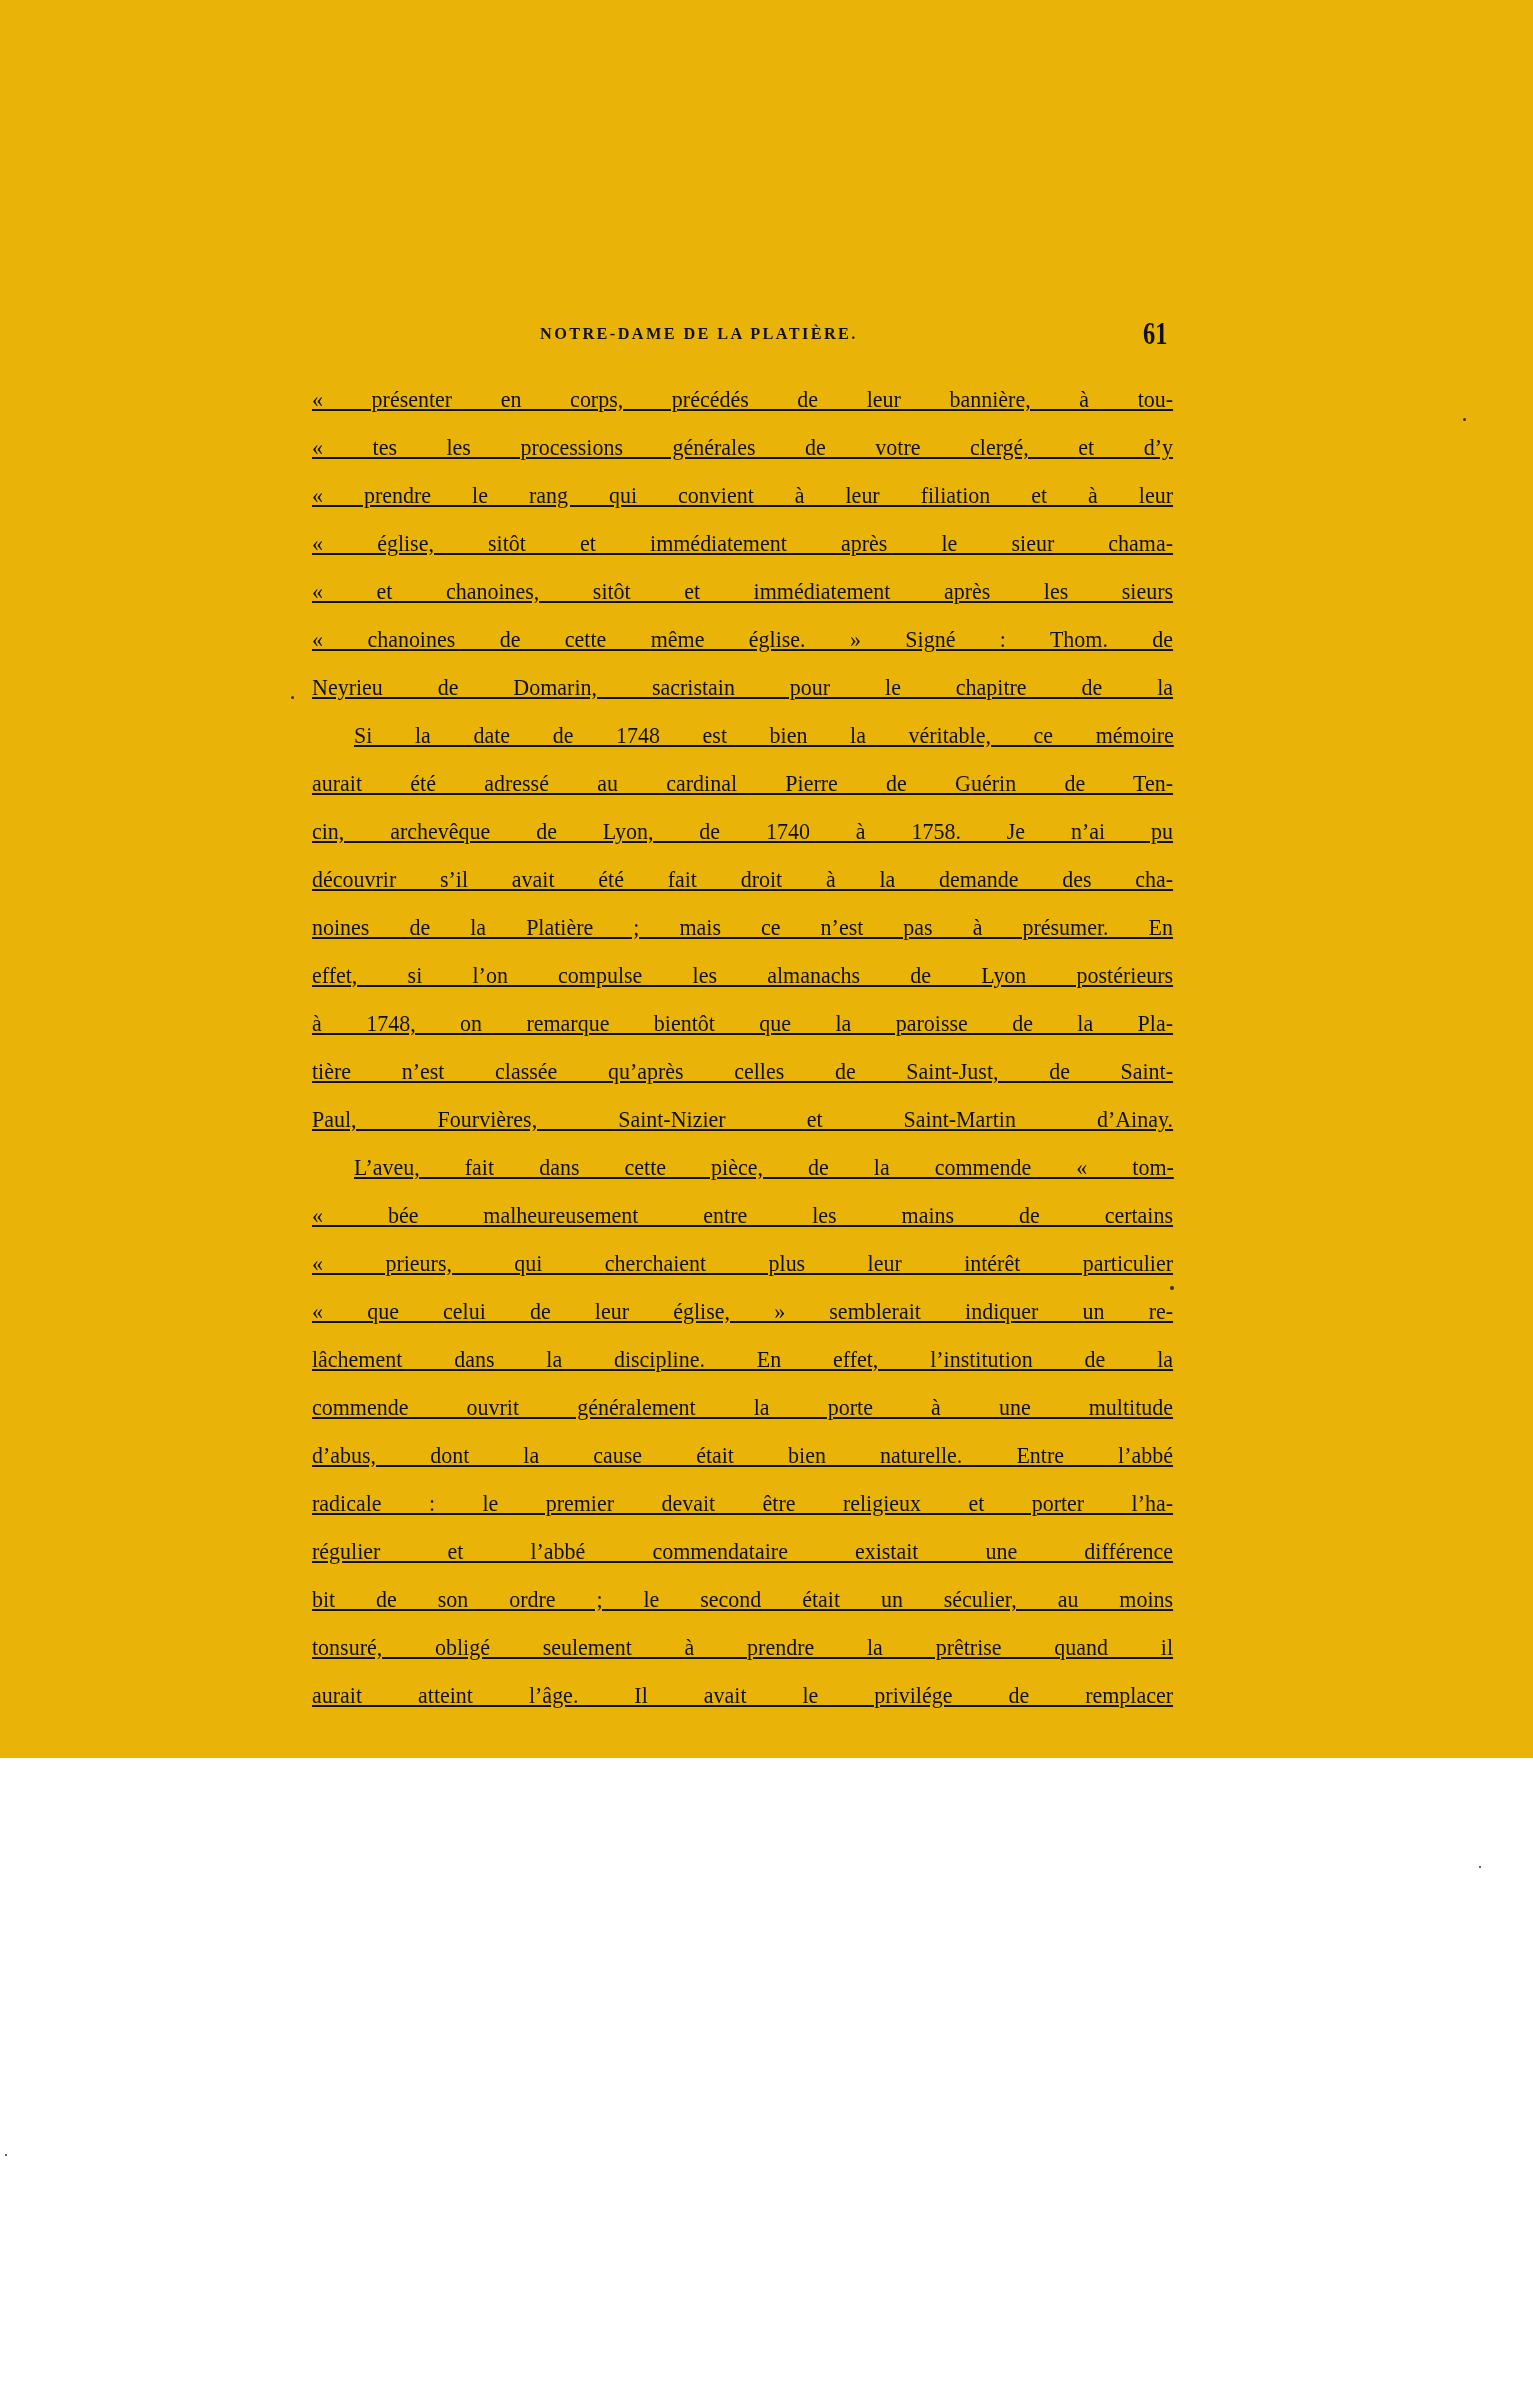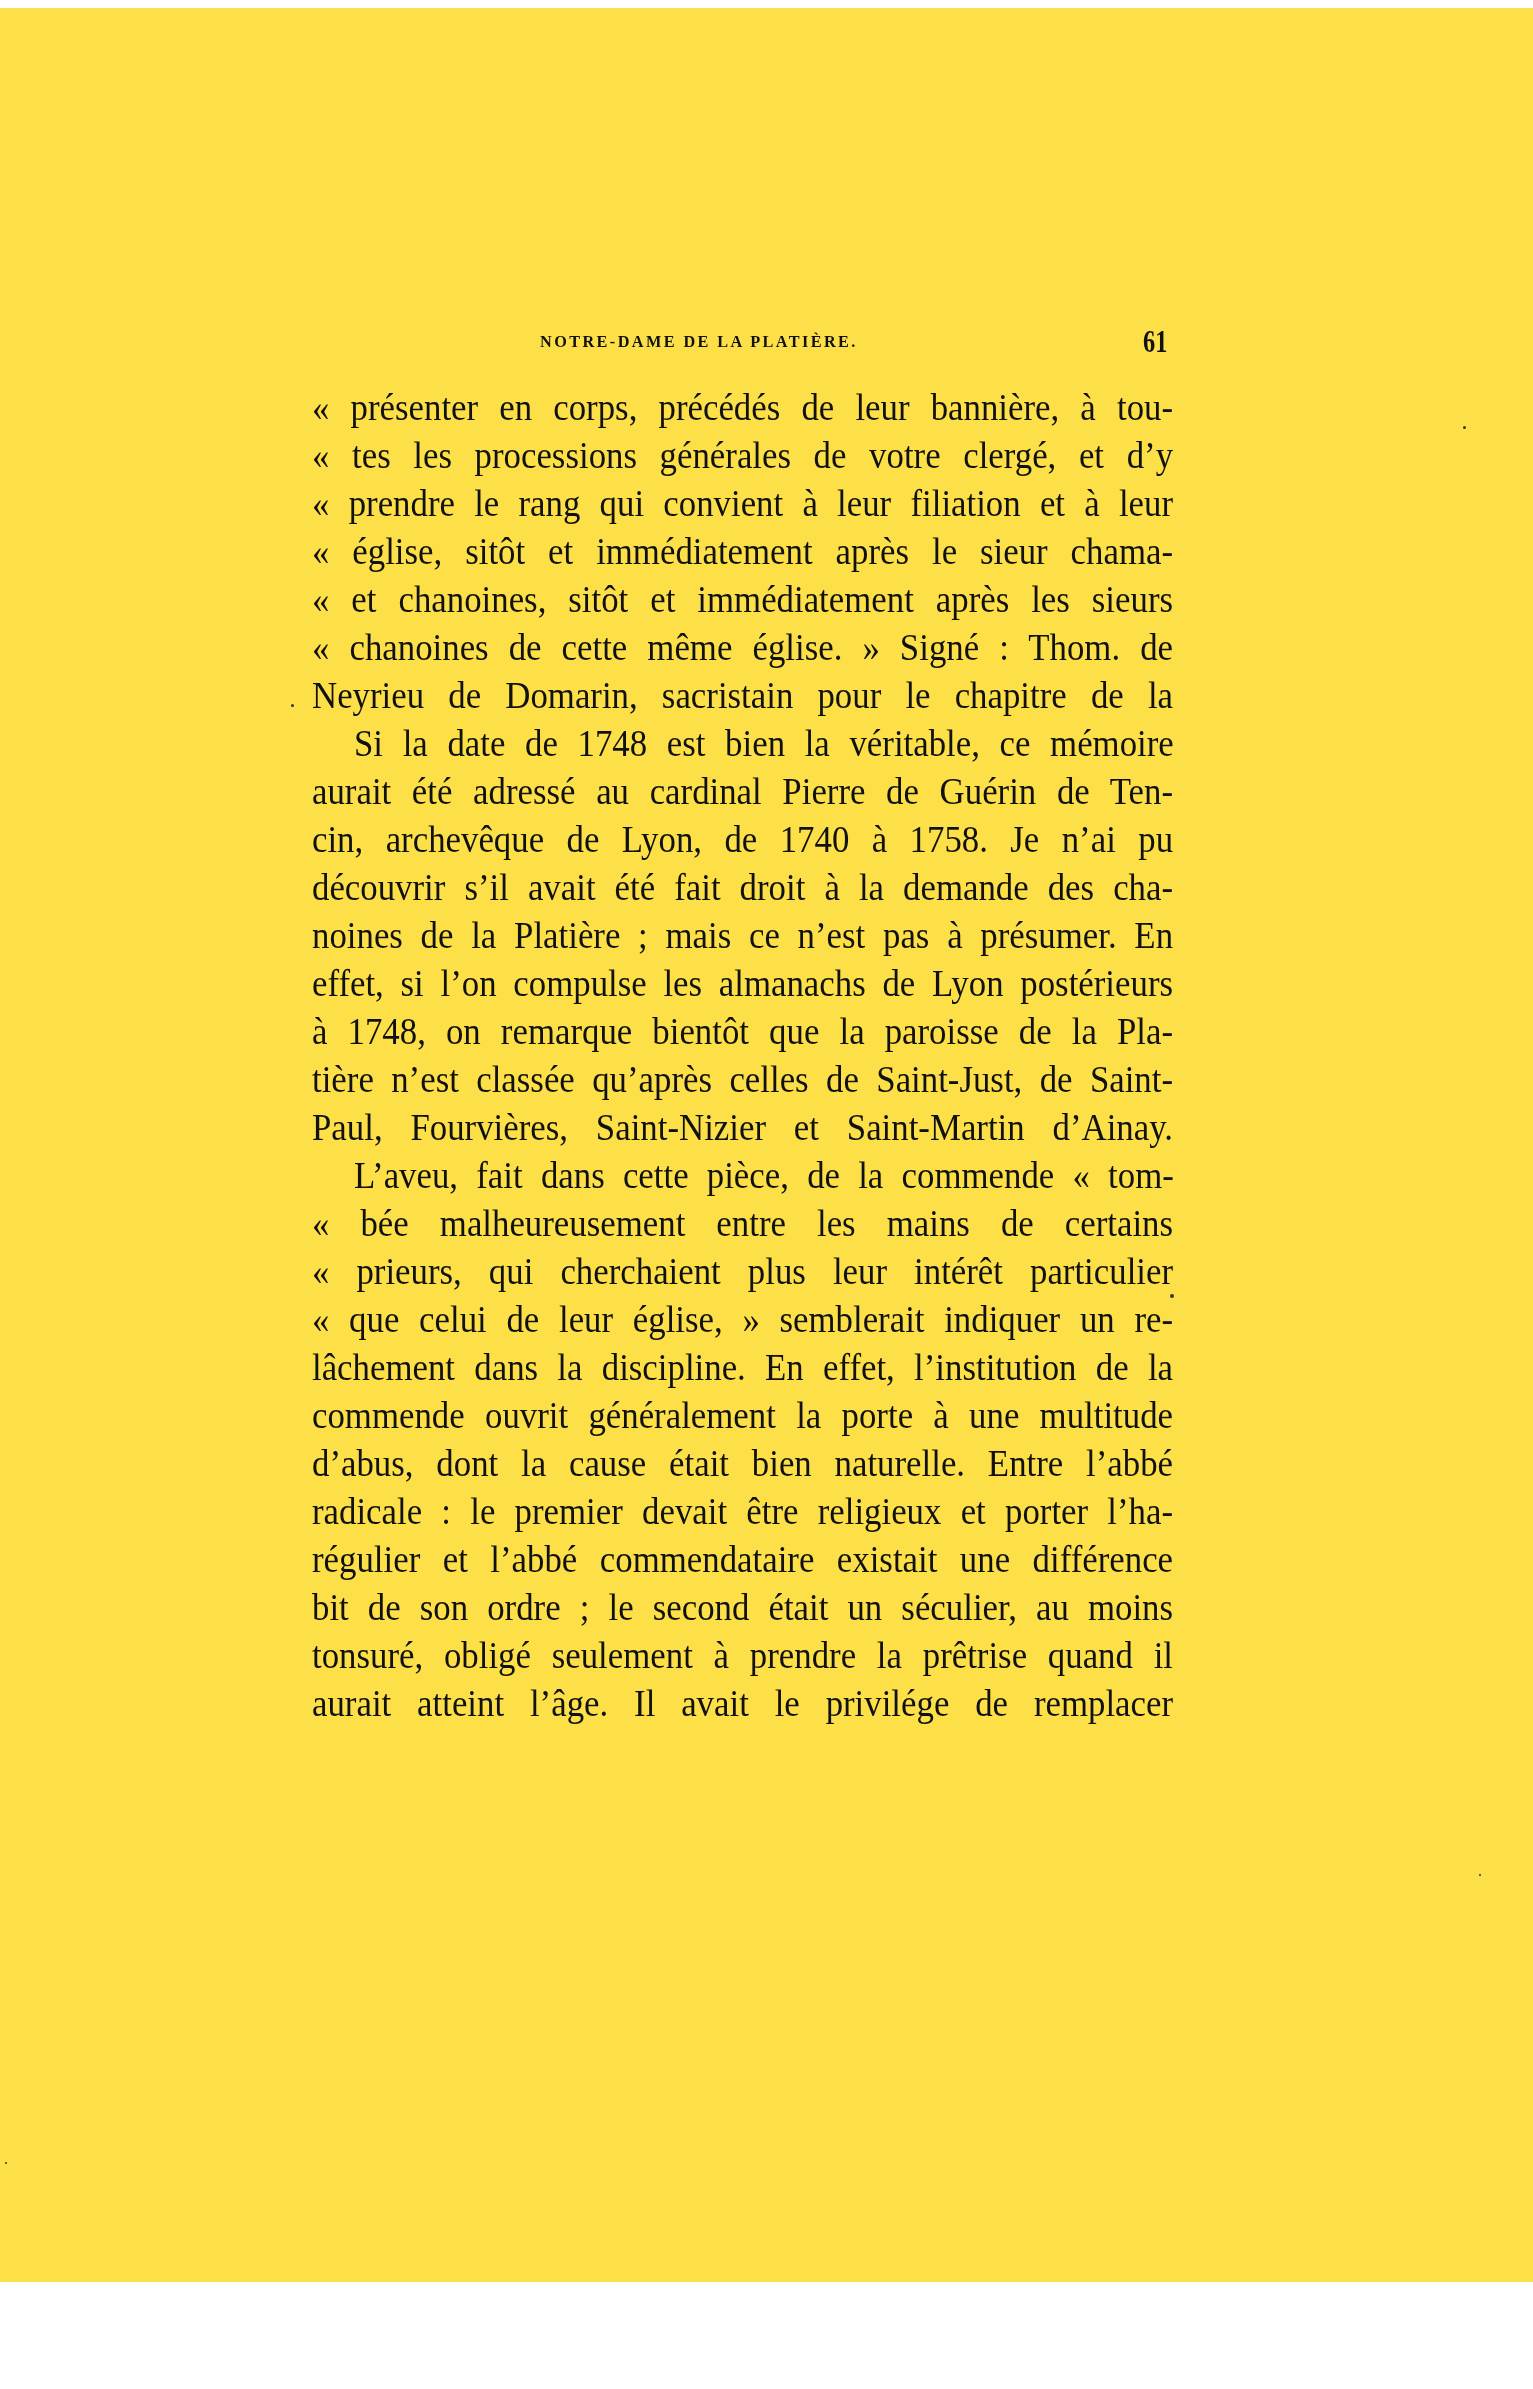--- a/index.html
+++ b/index.html
@@ -10,24 +10,24 @@
     body {
       width: 1533px;
       height: 2389px;
       position: relative;
       overflow: hidden;
       font-family: "Liberation Serif", "DejaVu Serif", serif;
       color: #111111;
     }
     .page {
       position: absolute;
-      left: 0; top: 8px;
+      left: 0; top: 0;
       width: 1533px;
-      height: 2274px;
-      background: #fde047;
+      height: 1758px;
+      background: #eab308;
     }
     .running-head {
       position: absolute;
       left: 540px;
       top: 320px;
       width: 635px;
       height: 32px;
     }
     .head-title {
       position: absolute;
@@ -52,22 +52,23 @@
     .text-block {
       position: absolute;
       left: 312px;
       top: 375px;
       width: 862px;
     }
     .line {
       position: relative;
       height: 48px;
       line-height: 48px;
-      font-size: 38px;
+      font-size: 24px;
       white-space: nowrap;
+      text-decoration: underline;
     }
     .line-inner {
       display: block;
       width: 940px;
       text-align: justify;
       text-align-last: justify;
       transform: scaleX(0.916);
       transform-origin: left center;
     }
     .line.indent .line-inner {

